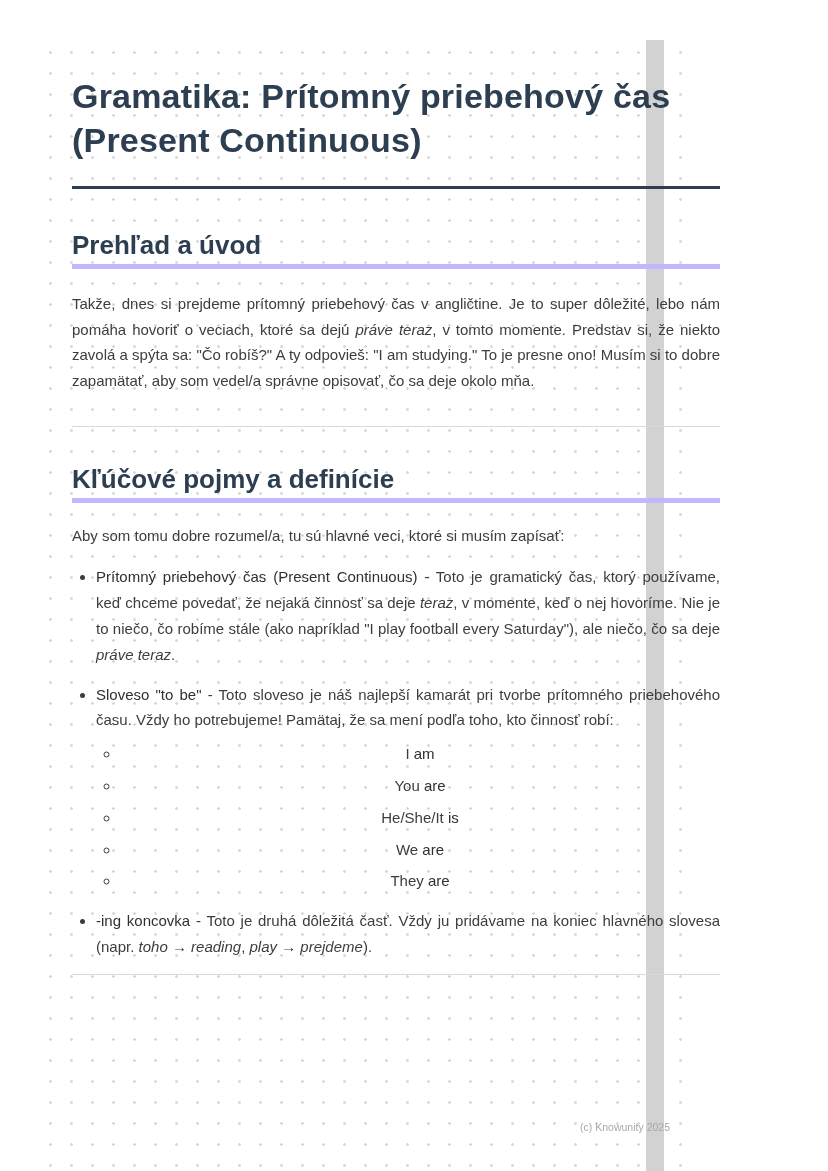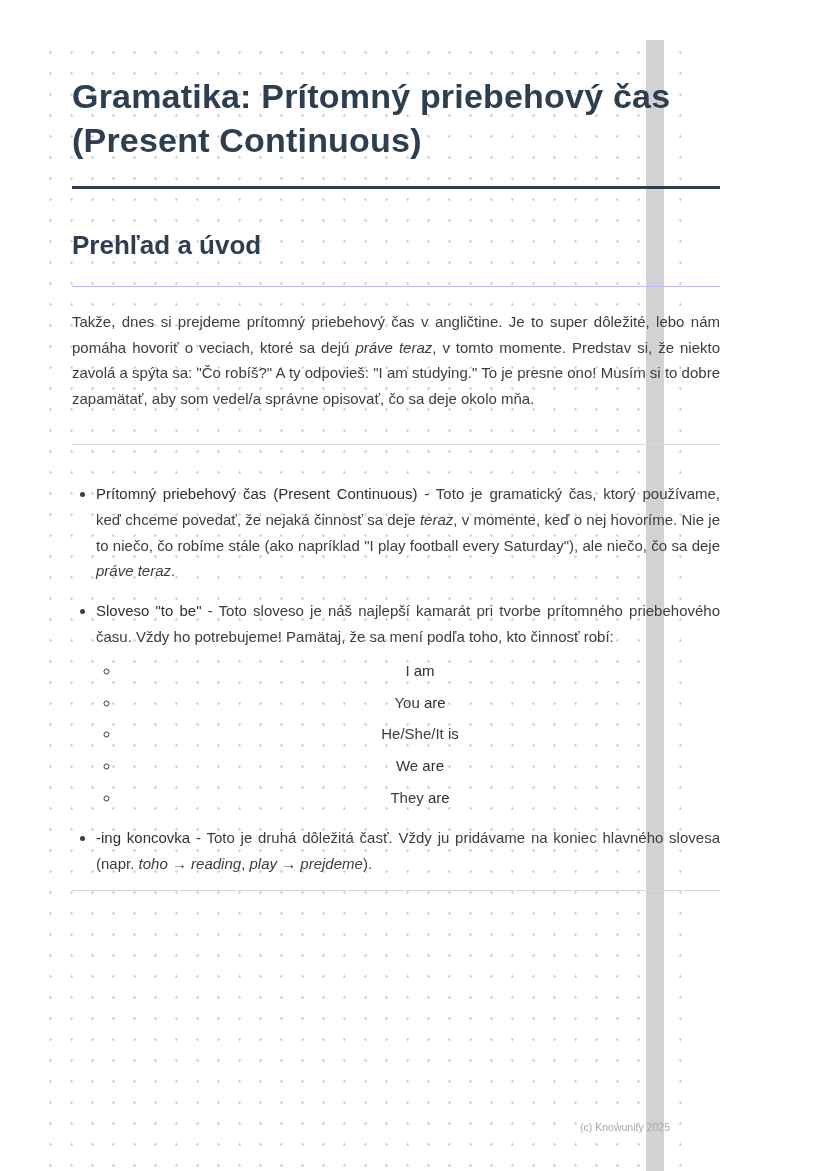--- a/index.html
+++ b/index.html
@@ -29,21 +29,21 @@
   .content{
     position:absolute;left:72px;top:44px;width:648px;
   }
   h1{
     font-size:34px;line-height:1.3;font-weight:700;color:var(--accent);
     margin:30px 0 24px;letter-spacing:0.2px;
   }
   .title-rule{height:3px;background:var(--accent);margin:0 0 40px;}
   h2{
     font-size:26px;line-height:1.25;font-weight:700;color:var(--accent);
-    margin:0 0 22px;padding-bottom:24px;border-bottom:1px solid #c4b5fd;
+    margin:0 0 22px;padding-bottom:2px;border-bottom:5px solid #c4b5fd;
   }
   p,li{
     font-size:15px;line-height:1.72;color:var(--body-text);
     text-align:justify;
   }
   p{margin:0;}
   .soft-divider{border:none;border-top:1px solid var(--rule-light);margin:32px 0 36px;}
   .section2 h2{margin-bottom:20px;}
   ul.main-list{margin:16px 0 0;padding-left:24px;}
   ul.main-list > li{margin-bottom:14px;}
@@ -69,20 +69,22 @@
     <div class="title-rule"></div>
 
     <section class="section1">
       <h2>Prehľad a úvod</h2>
       <p><span>Takže, dnes si prejdeme prítomný priebehový čas v angličtine. Je to super dôležité, lebo nám pomáha hovoriť o veciach, ktoré sa dejú </span><em>práve teraz</em><span>, v tomto momente. Predstav si, že niekto zavolá a spýta sa: "Čo robíš?" A ty odpovieš: "I am studying." To je presne ono! Musím si to dobre zapamätať, aby som vedel/a správne opisovať, čo sa deje okolo mňa.</span></p>
     </section>
 
     <hr class="soft-divider">
 
     <section class="section2">
+      <h2>Kľúčové pojmy a definície</h2>
+      <p>Aby som tomu dobre rozumel/a, tu sú hlavné veci, ktoré si musím zapísať:</p>
       <ul class="main-list" id="key-concepts-list">
           <li><span><strong>Prítomný priebehový čas (Present Continuous)</strong><span> - Toto je gramatický čas, ktorý používame, keď chceme povedať, že nejaká činnosť sa deje </span><em>teraz</em><span>, v momente, keď o nej hovoríme. Nie je to niečo, čo robíme stále (ako napríklad "I play football every Saturday"), ale niečo, čo sa deje </span><em>práve teraz</em><span>.</span></span></li>
           <li><span><strong>Sloveso "to be"</strong><span> - Toto sloveso je náš najlepší kamarát pri tvorbe prítomného priebehového času. Vždy ho potrebujeme! Pamätaj, že sa mení podľa toho, kto činnosť robí:</span></span><ul class="sub-list">
               <li><span>I </span><strong>am</strong></li>
               <li><span>You </span><strong>are</strong></li>
               <li><span>He/She/It </span><strong>is</strong></li>
               <li><span>We </span><strong>are</strong></li>
               <li><span>They </span><strong>are</strong></li>
             </ul></li>
           <li><span><strong>-ing koncovka</strong><span> - Toto je druhá dôležitá časť. Vždy ju pridávame na koniec hlavného slovesa (napr. </span><em>toho</em><span> → </span><em>reading</em><span>, </span><em>play</em><span> → </span><em>prejdeme</em><span>).</span></span></li>

